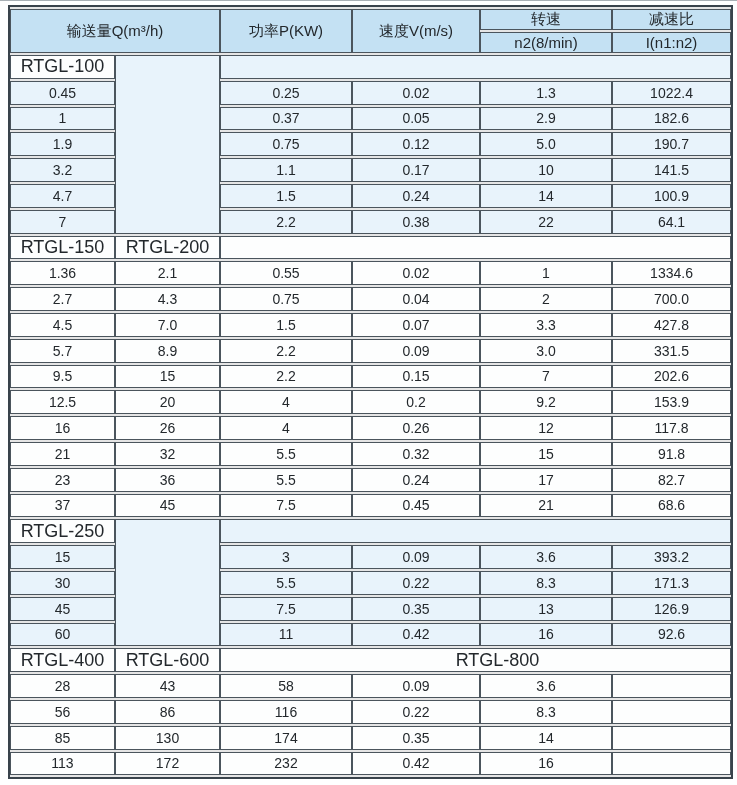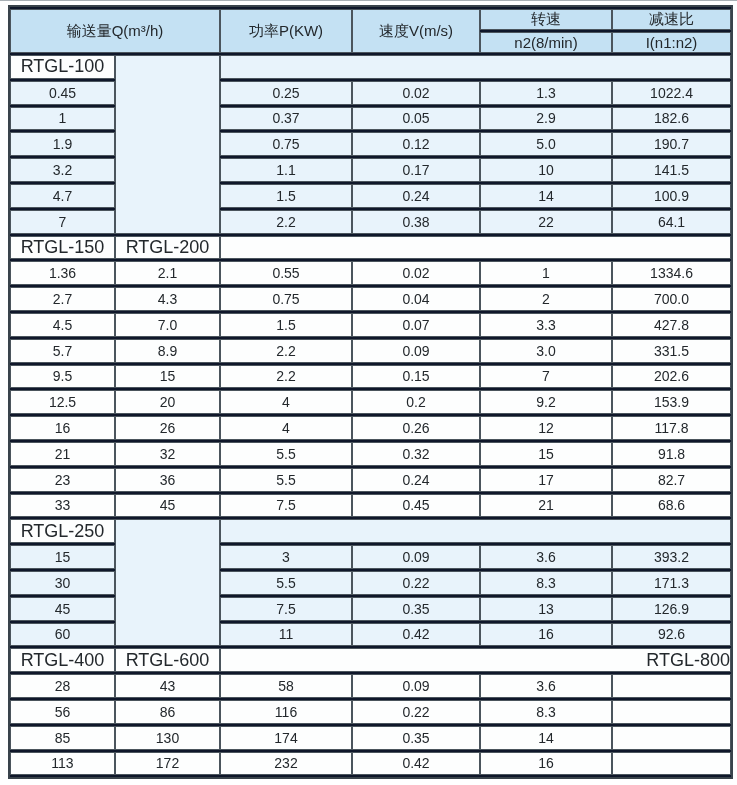--- a/index.html
+++ b/index.html
@@ -20,21 +20,21 @@
     height: 1px;
     background: #a9b0b5;
   }
   table.spec {
     border-collapse: separate;
     border-spacing: 0 2px;
     table-layout: fixed;
     width: 721px;
     margin: 5px 0 0 8px;
     border: 2px solid #39434b;
-    background: #0f172a;
+    background: #e5e5e5;
   }
   .spec th, .spec td {
     border: 1px solid #4b555d;
     text-align: center;
     vertical-align: middle;
     color: #23282c;
     overflow: hidden;
     white-space: nowrap;
     padding: 0;
     box-sizing: content-box;
@@ -46,21 +46,21 @@
     font-size: 15px;
   }
   .spec td {
     height: 21.8px;
     font-size: 14px;
   }
   .spec td.blue  { background: #e8f3fb; }
   .spec td.white { background: #fdfefe; }
   .spec td.model { font-size: 18px; }
   .spec td.rest-label {
-    text-align: right;
+    text-align: center;
     padding-left: 44px;
   }
 </style>
 </head>
 <body>
 
 <div class="top-rule"></div>
 
 <table class="spec">
   <colgroup>
@@ -203,21 +203,21 @@
       </tr>
       <tr>
         <td class="white">23</td>
         <td class="white">36</td>
         <td class="white">5.5</td>
         <td class="white">0.24</td>
         <td class="white">17</td>
         <td class="white">82.7</td>
       </tr>
       <tr>
-        <td class="white">33</td>
+        <td class="white">37</td>
         <td class="white">45</td>
         <td class="white">7.5</td>
         <td class="white">0.45</td>
         <td class="white">21</td>
         <td class="white">68.6</td>
       </tr>
       <tr>
         <td class="model white">RTGL-250</td>
         <td rowspan="5" class="blue"></td>
         <td colspan="4" class="blue"></td>

